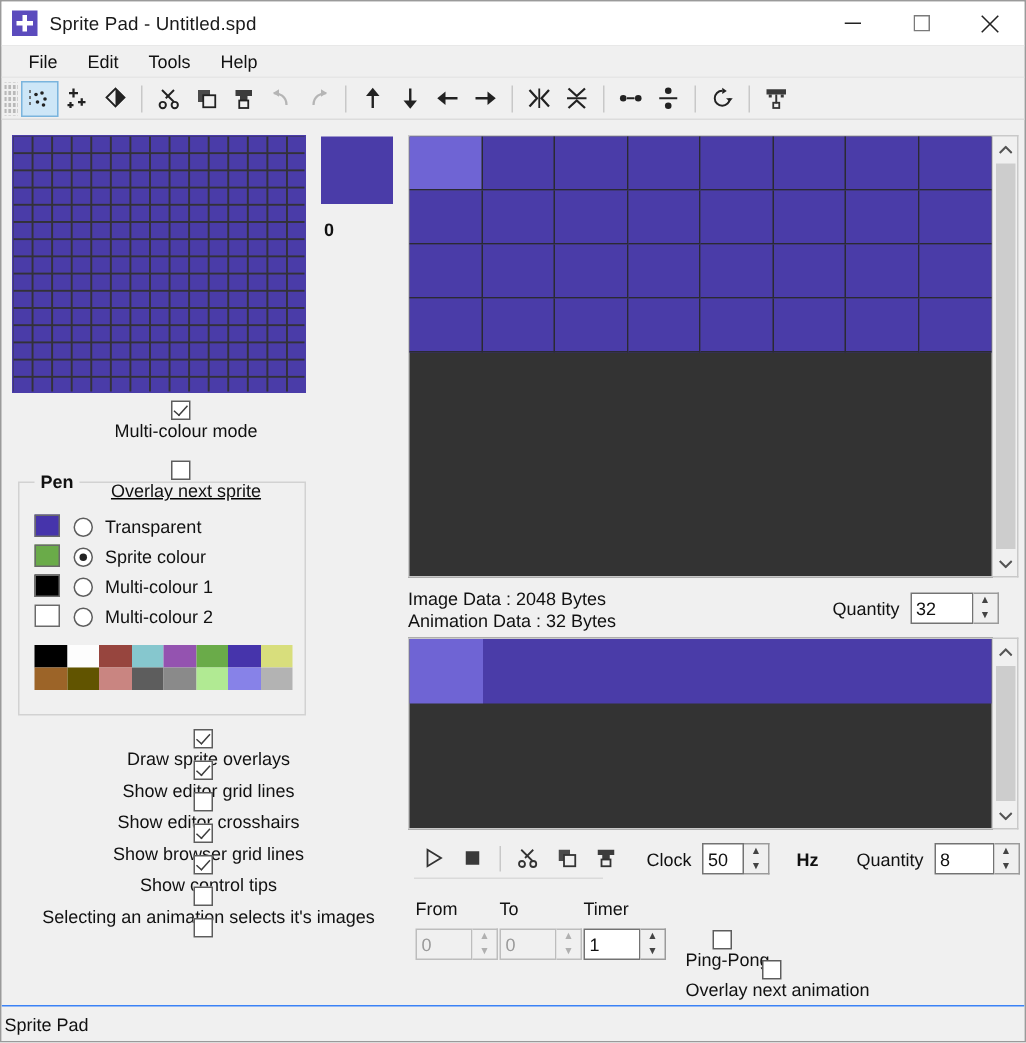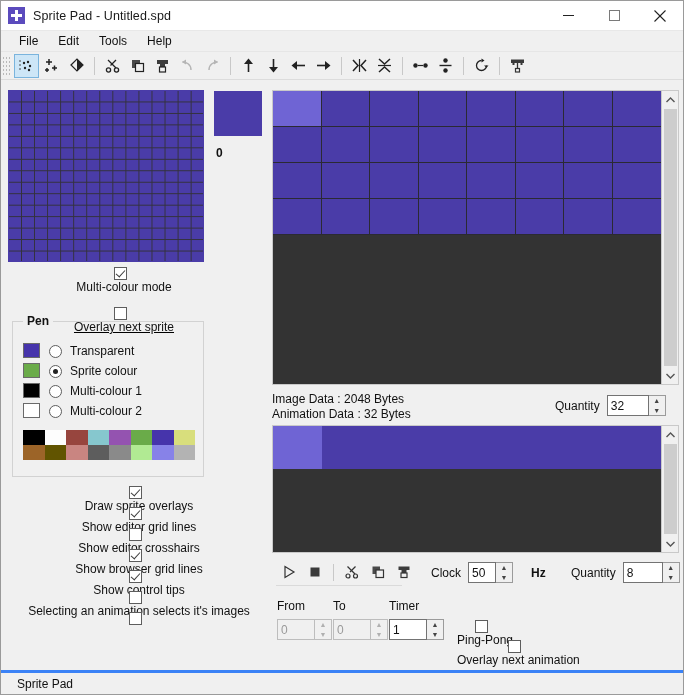--- a/index.html
+++ b/index.html
@@ -209,22 +209,22 @@
   .anim-ctl { position: absolute; left: 275px; top: 559px; display: flex; align-items: center; }
   .ctl-btn { width: 26px; height: 24px; display: flex; align-items: center; justify-content: center; }
   .ctl-sep { width: 1px; height: 17px; background: #c8c8c8; margin: 0 5px; }
   .ctl-underline {
     position: absolute; left: 275px; top: 584px; width: 126px; height: 1px; background: #dadada;
   }
 
   
   .statusbar {
     position: absolute; left: 0; bottom: 0; width: 682px; height: 24px;
-    background: #f0f0f0; border-top: 3px solid #3b82f6;
-    display: flex; align-items: center; padding-left: 16px;
+    background: #f0f0f0; border-top: 1px solid #3b82f6;
+    display: flex; align-items: center; padding-left: 2px;
   }
   .status-text { font-size: 12px; color: #111; }
 </style>
 </head>
 <body>
 
 <div id="app">
 
   <div class="titlebar">
     <div class="app-icon"></div>

